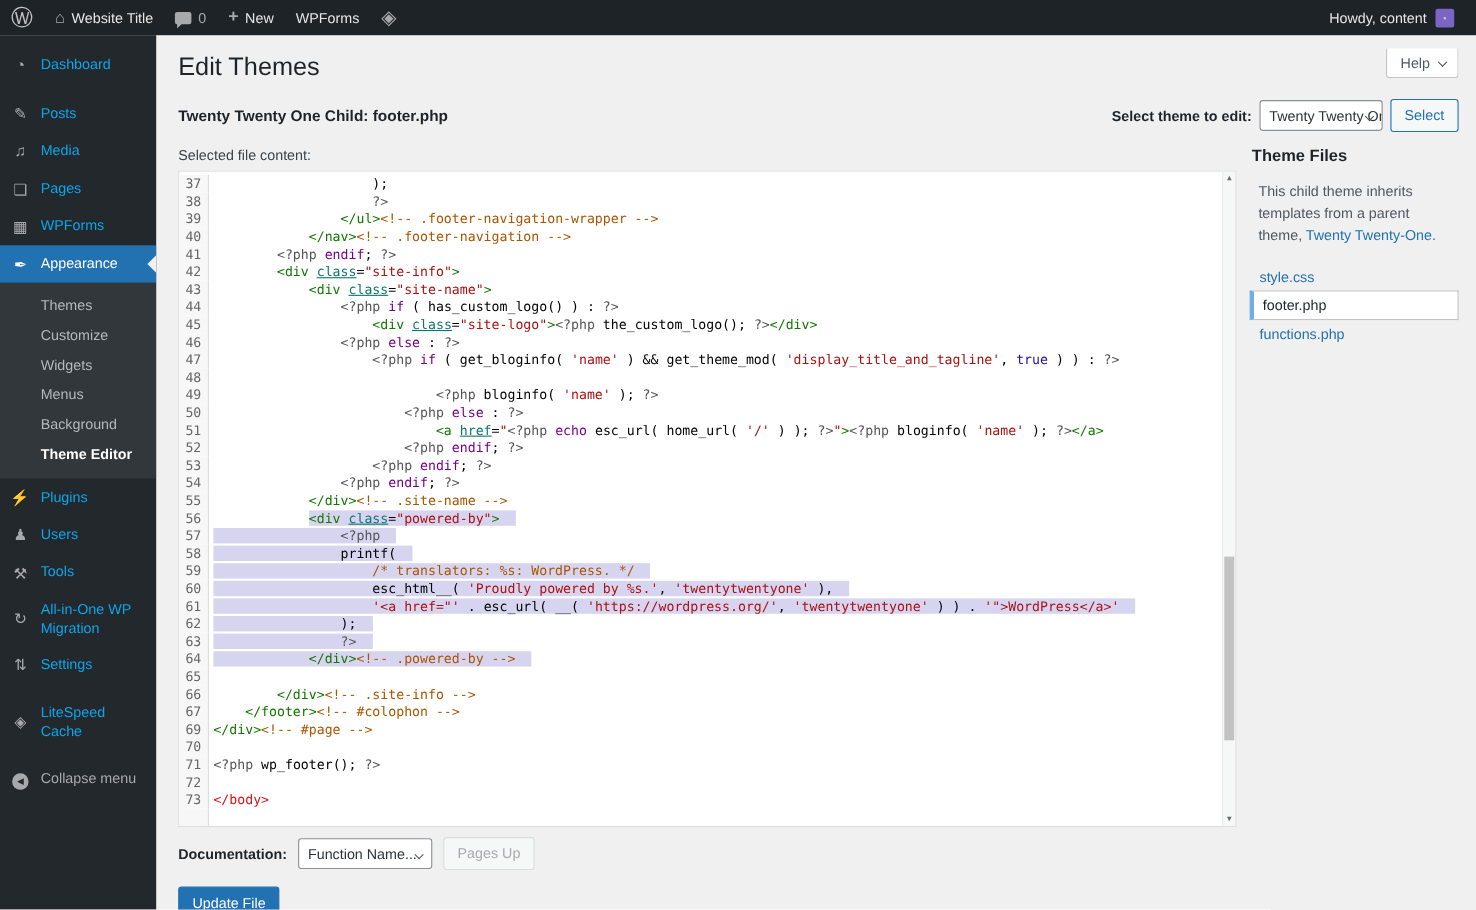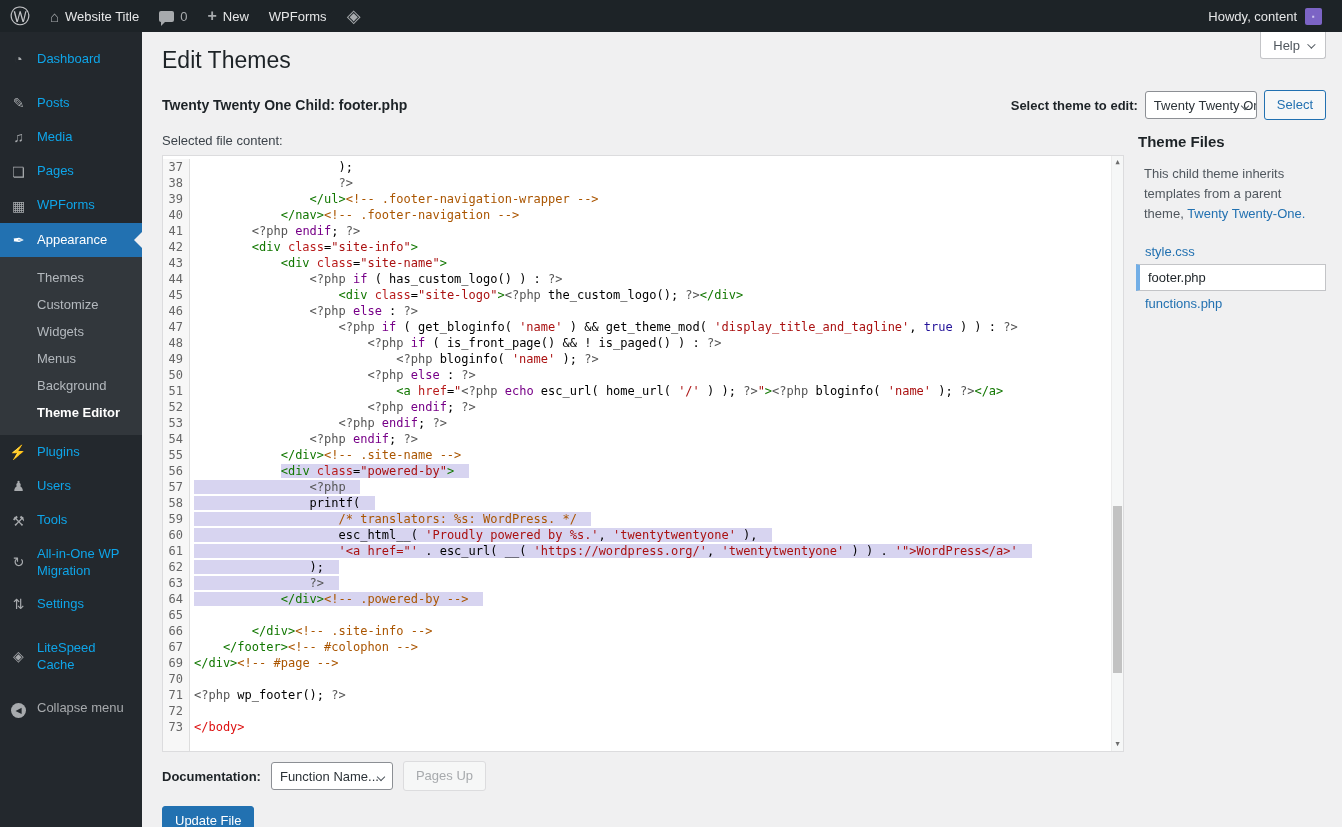--- a/index.html
+++ b/index.html
@@ -35,21 +35,21 @@
   .menu-sep { height:10px; }
   .submenu { background:#32373c; padding:7px 0 9px; }
   .submenu-item { padding:6px 8px 6px 37px; color:#b4b9be; cursor:pointer; }
   .submenu-item.current { color:#fff; font-weight:bold; }
   .sb-bubble { width:14px; height:10px; background:#a7aaad; border-radius:2px; position:relative; display:inline-block; }
   .sb-bubble::after { content:""; position:absolute; left:2px; bottom:-4px; border:3px solid transparent; border-top-color:#a7aaad; border-left-color:#a7aaad; }
   .collapse-circle { width:15px; height:15px; border-radius:50%; background:#a7aaad; color:#23282d; font-size:8px; line-height:15px; text-align:center; display:inline-block; }
 
   
   #content { flex:1; position:relative; padding:0 16px 0 20px; min-width:0; }
-  .help-btn { position:absolute; top:0; right:16px; background:#fff; border:1px solid #c3c4c7; border-top:none; border-radius:0 0 3px 3px; padding:6px 12px 5px; font-size:13px; color:#50575e; display:flex; align-items:center; gap:7px; cursor:pointer; }
+  .help-btn { position:absolute; top:12px; right:16px; background:#fff; border:1px solid #c3c4c7; border-top:none; border-radius:0 0 3px 3px; padding:6px 12px 5px; font-size:13px; color:#50575e; display:flex; align-items:center; gap:7px; cursor:pointer; }
   .chev-down { width:6px; height:6px; border-right:1.5px solid #50575e; border-bottom:1.5px solid #50575e; transform:rotate(45deg) translateY(-2px); display:inline-block; }
   h1#page-title { font-size:23px; font-weight:400; color:#1d2327; margin:15px 0 16px; }
   .subtitle-row { display:flex; align-items:center; margin-bottom:13px; }
   .subtitle { font-size:14px; font-weight:bold; color:#1d2327; }
   .theme-select-group { margin-left:auto; display:flex; align-items:center; gap:7px; }
   .tsg-label { font-size:13px; font-weight:bold; color:#1d2327; }
   .select-box { height:28px; border:1px solid #8c8f94; border-radius:3px; background:#fff; padding:0 24px 0 8px; display:flex; align-items:center; font-size:13px; color:#2c3338; position:relative; cursor:pointer; white-space:nowrap; overflow:hidden; }
   .select-box .sel-chev { position:absolute; right:8px; top:11px; width:6px; height:6px; border-right:1.5px solid #50575e; border-bottom:1.5px solid #50575e; transform:rotate(45deg); }
   #theme-select { width:112px; }
   #doc-select { width:122px; }
@@ -62,21 +62,21 @@
   .left-col { flex:1; min-width:0; }
   .file-label { font-size:13px; color:#3c434a; margin-bottom:7px; }
 
   
   .editor { position:relative; border:1px solid #dcdcde; background:#fff; height:597px; overflow:hidden; font-family:"DejaVu Sans Mono", monospace; font-size:12px; line-height:16px; }
   .rows { display:flex; flex-direction:column; height:100%; padding-top:3px; }
   .row { display:flex; min-height:16px; flex:none; }
   .row.fill { flex:1; }
   .ln { width:27px; flex:none; background:#f7f7f7; border-right:1px solid #ddd; color:#666; text-align:right; padding-right:6px; }
   .code { padding-left:4px; white-space:pre; color:#000; }
-  .cm-t { color:#170; } .cm-a { color:#b91c1c; } .cm-s { color:#a11; }
+  .cm-t { color:#170; } .cm-a { color:#0f766e;text-decoration:underline; } .cm-s { color:#a11; }
   .cm-c { color:#a50; } .cm-m { color:#555; } .cm-k { color:#708; }
   .cm-v { color:#000; } .cm-p { color:#000; } .cm-n { color:#219; }
   .cm-e { color:#d11; }
   .cm-selwrap { background:#d7d4f0; }
   .vscroll { position:absolute; top:0; right:0; bottom:0; width:12px; background:#f6f7f7; border-left:1px solid #ececec; }
   .varr { height:13px; text-align:center; color:#6b6b6b; font-size:7px; line-height:13px; cursor:pointer; }
   .varr.down { position:absolute; bottom:0; left:0; right:0; }
   .vthumb { position:absolute; left:1px; right:1px; top:350px; height:167px; background:#c2c2c2; cursor:pointer; }
 
   
@@ -263,21 +263,20 @@
                 <div class="row">
                   <div class="ln">46</div>
                   <div class="code"><span class="cm-m">                &lt;?php </span><span class="cm-k">else</span><span class="cm-p"> : </span><span class="cm-m">?&gt;</span></div>
                 </div>
                 <div class="row">
                   <div class="ln">47</div>
                   <div class="code"><span class="cm-m">                    &lt;?php </span><span class="cm-k">if</span><span class="cm-p"> ( </span><span class="cm-v">get_bloginfo</span><span class="cm-p">( </span><span class="cm-s">'name'</span><span class="cm-p"> ) &amp;&amp; </span><span class="cm-v">get_theme_mod</span><span class="cm-p">( </span><span class="cm-s">'display_title_and_tagline'</span><span class="cm-p">, </span><span class="cm-n">true</span><span class="cm-p"> ) ) : </span><span class="cm-m">?&gt;</span></div>
                 </div>
                 <div class="row">
                   <div class="ln">48</div>
-                  <div class="code"><span class="cm-m">                        &lt;?php </span><span class="cm-k">if</span><span class="cm-p"> ( </span><span class="cm-v">is_front_page</span><span class="cm-p">() &amp;&amp; ! </span><span class="cm-v">is_paged</span><span class="cm-p">() ) : </span><span class="cm-m">?&gt;</span></div>
                 </div>
                 <div class="row">
                   <div class="ln">49</div>
                   <div class="code"><span class="cm-m">                            &lt;?php </span><span class="cm-v">bloginfo</span><span class="cm-p">( </span><span class="cm-s">'name'</span><span class="cm-p"> ); </span><span class="cm-m">?&gt;</span></div>
                 </div>
                 <div class="row">
                   <div class="ln">50</div>
                   <div class="code"><span class="cm-m">                        &lt;?php </span><span class="cm-k">else</span><span class="cm-p"> : </span><span class="cm-m">?&gt;</span></div>
                 </div>
                 <div class="row">

